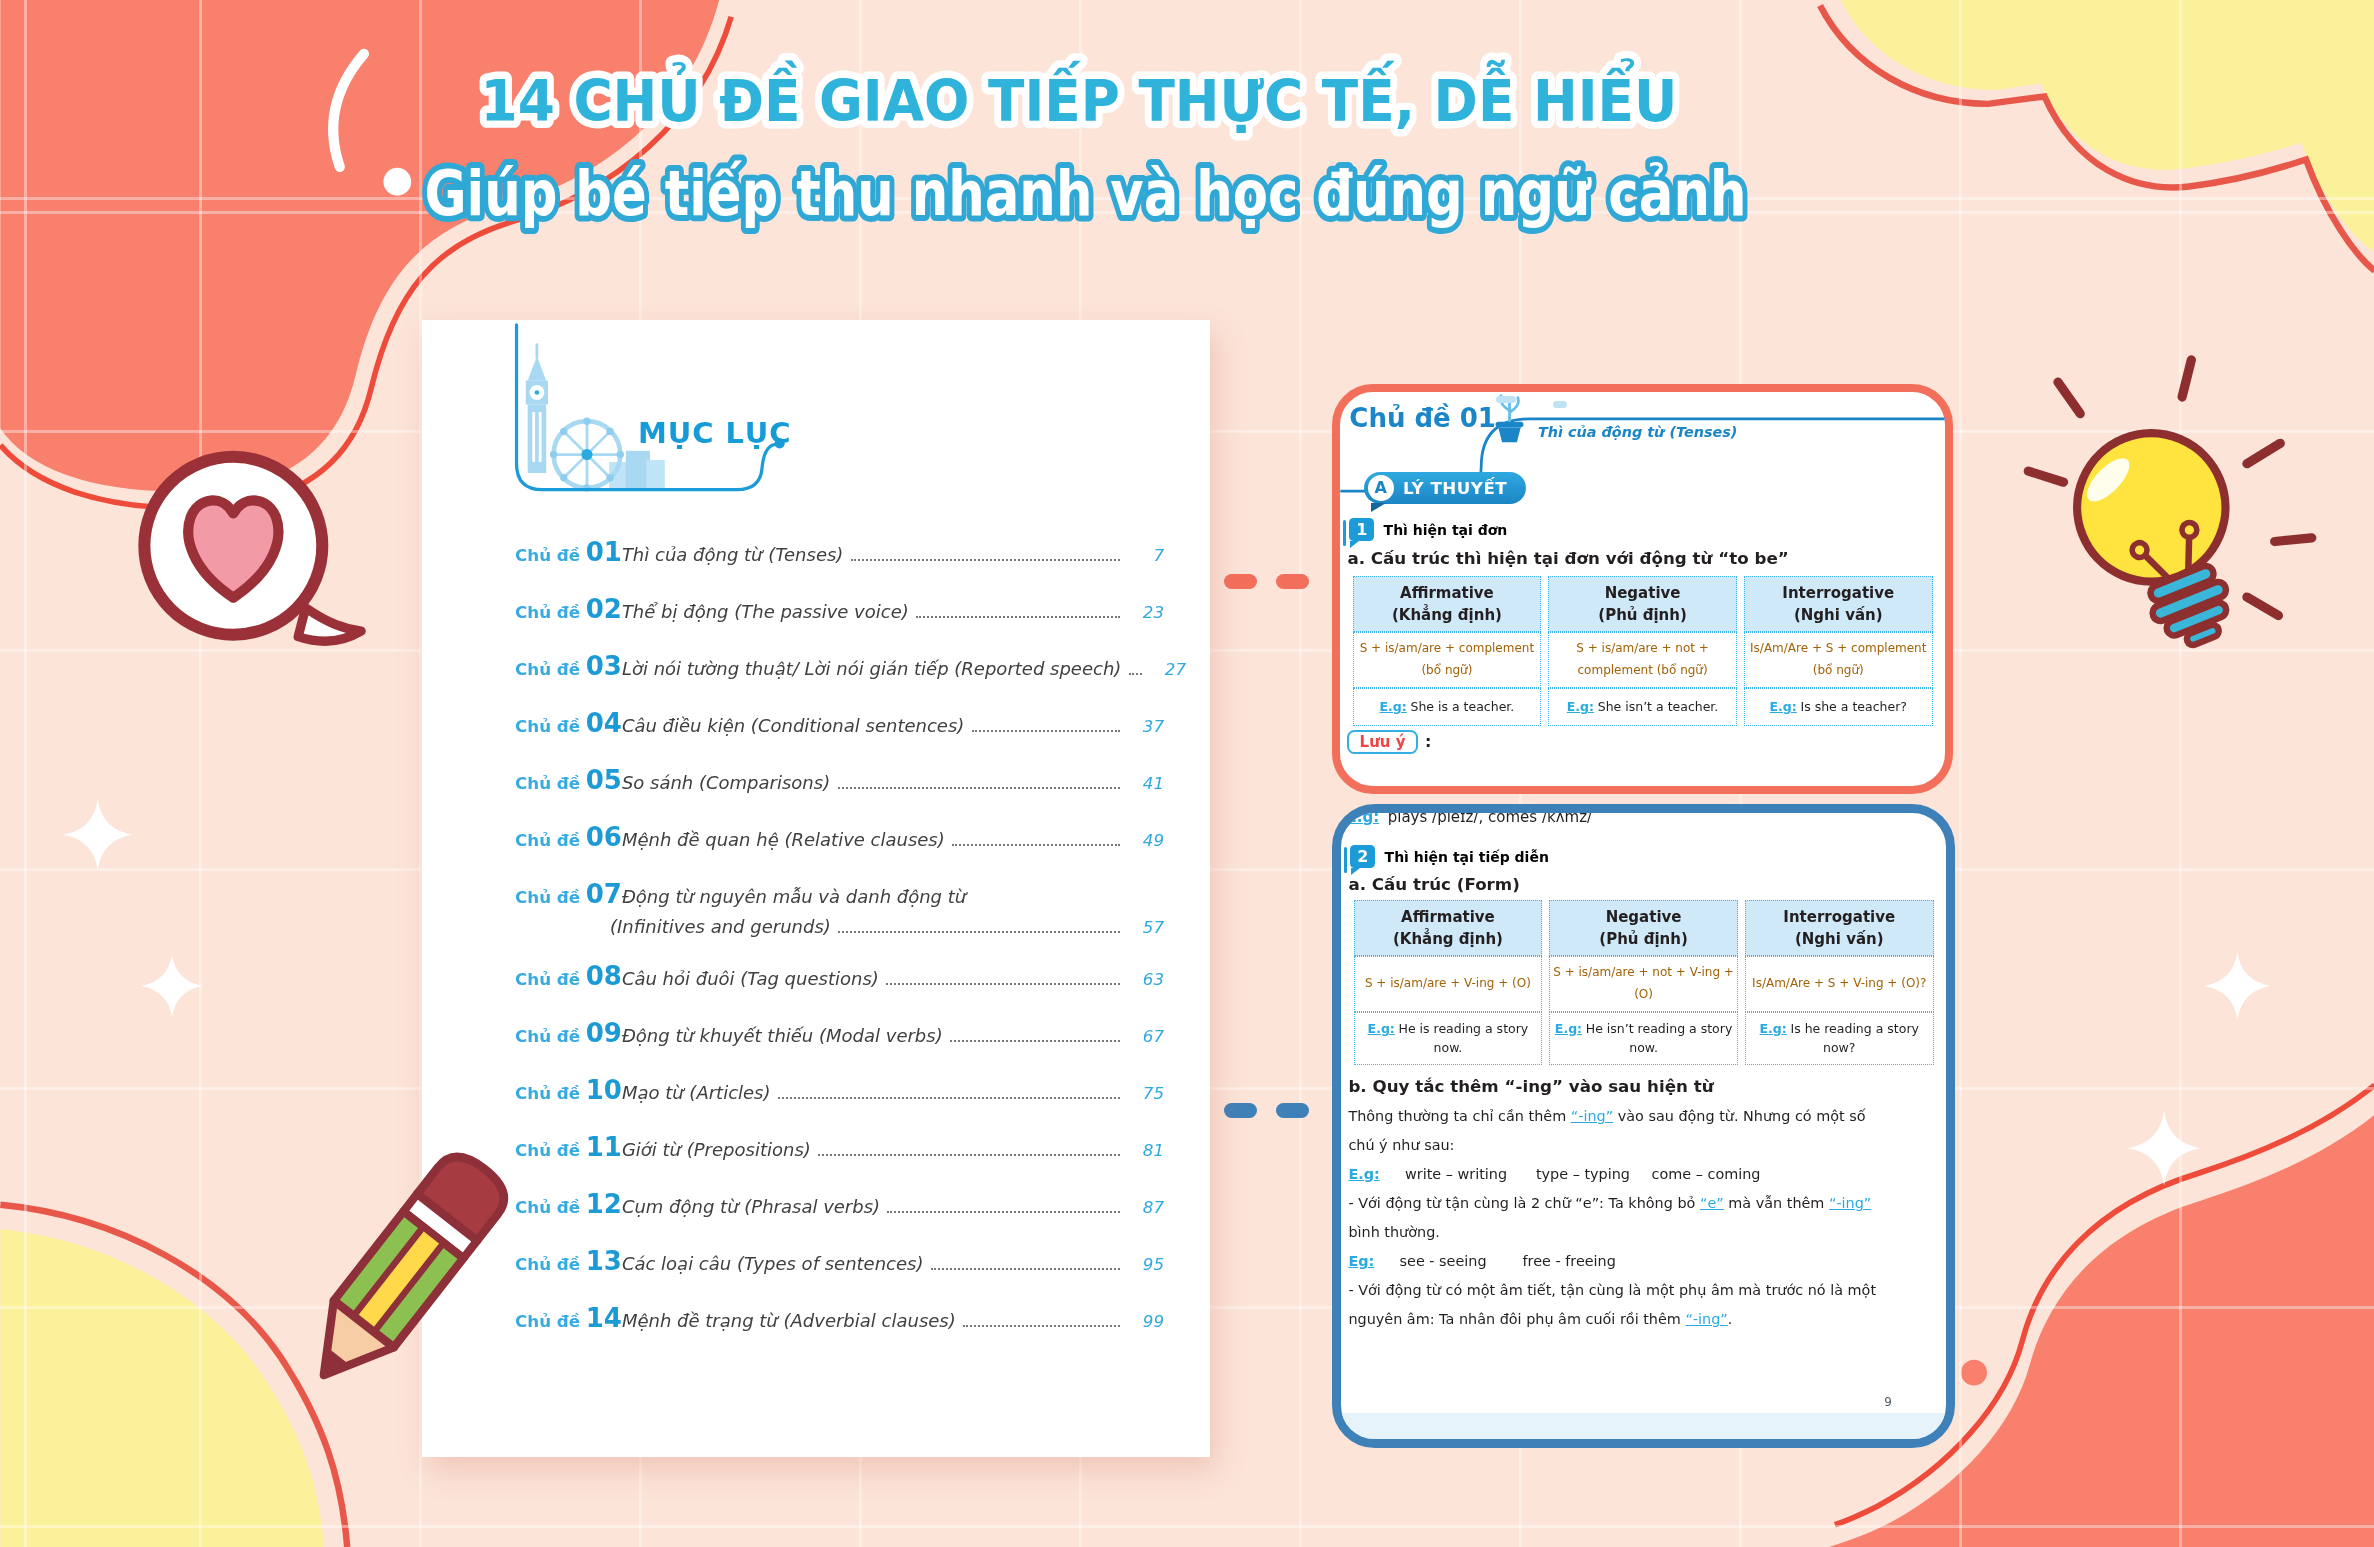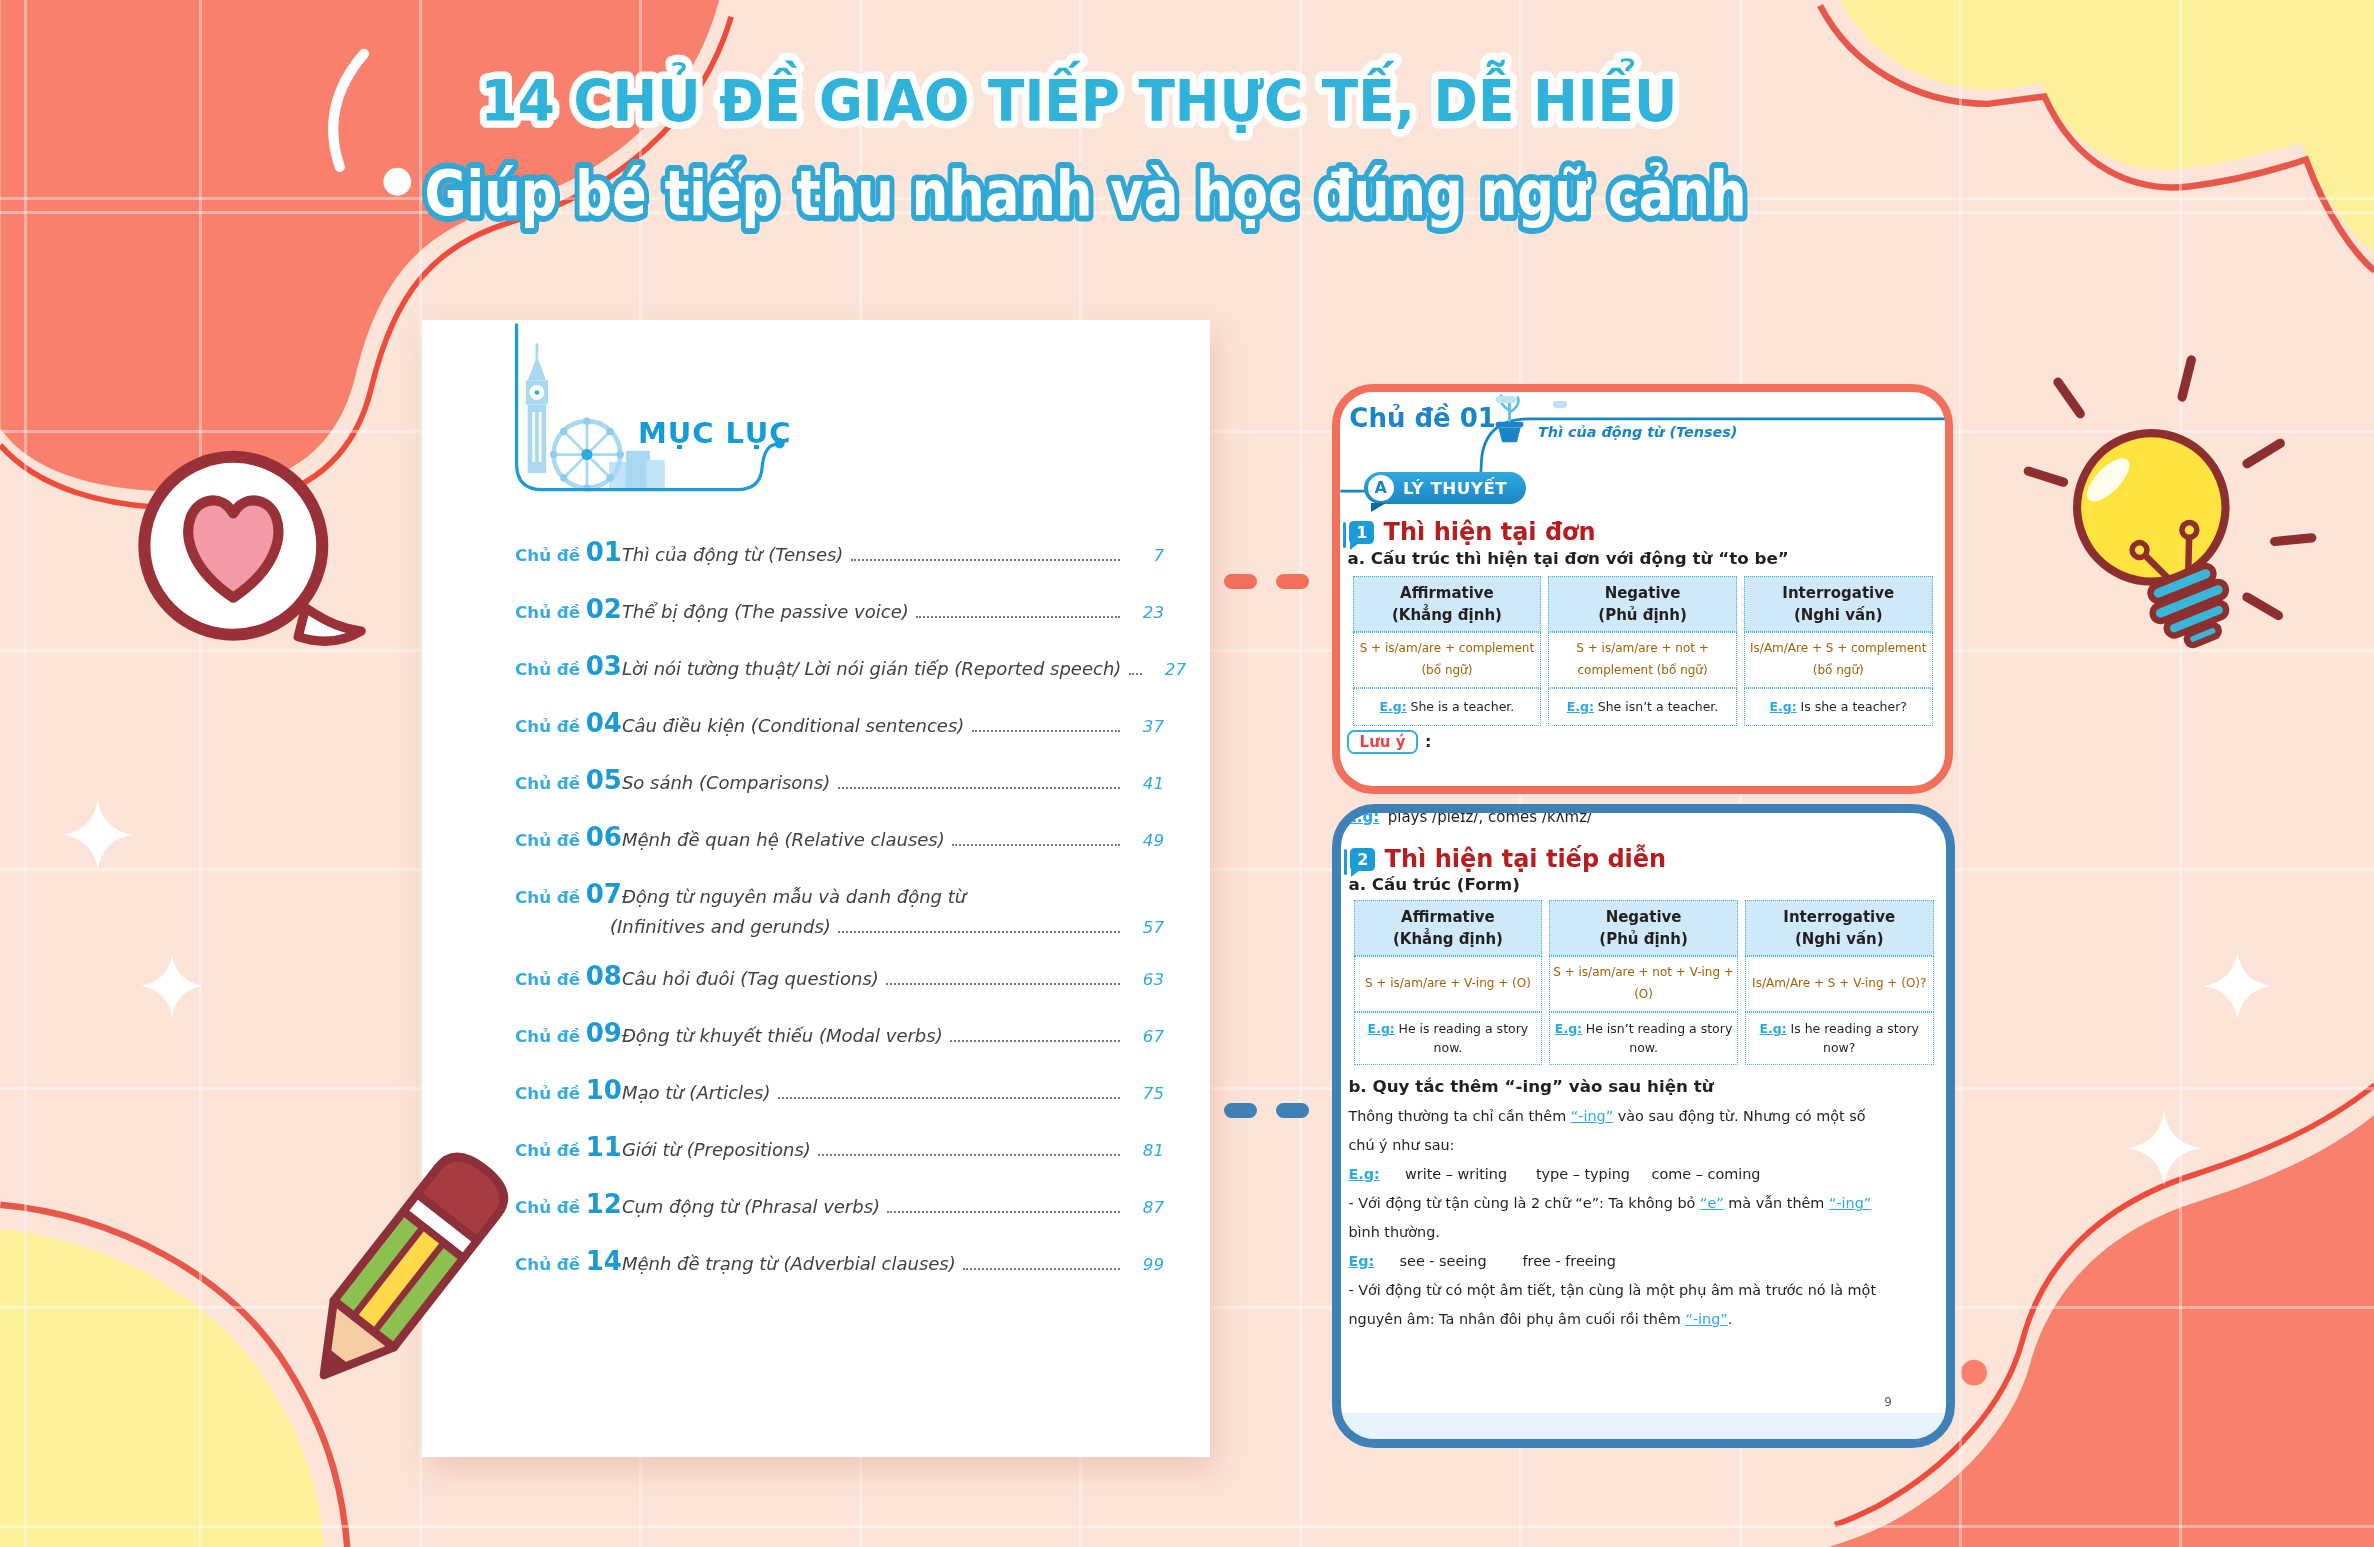--- a/index.html
+++ b/index.html
@@ -62,21 +62,21 @@
   .badgeA .txt{color:#fff;font-weight:800;font-size:16.7px;letter-spacing:0.5px;}
 
   .sec{position:absolute;display:flex;align-items:center;gap:9.3px;}
   .sec-badge{position:relative;width:25px;height:23px;background:#1b9cd8;border-radius:4.6px;
              color:#fff;font-weight:800;font-size:16px;display:flex;align-items:center;
              justify-content:center;}
   .sec-badge::before{content:"";position:absolute;left:-6.5px;top:1.9px;bottom:-4.6px;width:3.2px;
              background:#1b9cd8;border-radius:1.9px;}
   .sec-badge::after{content:"";position:absolute;left:0.9px;bottom:-6.5px;width:0;height:0;
              border-left:9.3px solid #1b9cd8;border-bottom:7.4px solid transparent;}
-  .sec-title{font-size:24px;font-weight:800;color:#b91c1c;}
+  .sec-title{font-size:14px;font-weight:800;color:#000000;}
   .sub-line{position:absolute;font-size:16.7px;font-weight:700;color:#231f20;white-space:nowrap;}
 
   .gtable{position:absolute;left:5.6px;width:594px;border-collapse:separate;border-spacing:7.4px 0;
           table-layout:fixed;}
   .gtable th,.gtable td{border:1.9px dotted #3cb4e5;text-align:center;vertical-align:middle;
           padding:1.9px 2.8px;overflow:hidden;}
   .gtable th{background:#cfe9f8;font-weight:600;font-size:15px;color:#231f20;height:50px;}
   .gtable th div{line-height:22px;}
   .gform td{font-size:12px;color:#a16207;height:50px;line-height:21.3px;}
   .geg td{font-size:12.5px;color:#231f20;height:33px;line-height:19.5px;}
@@ -286,20 +286,26 @@
           <span class="toc-label"><span class="lbl">Chủ đề</span><span class="num">11</span></span>
           <span class="toc-title">Giới từ (Prepositions)</span>
           <span class="toc-dots"></span>
           <span class="toc-page">81</span>
         </div>
         <div class="toc-row">
           <span class="toc-label"><span class="lbl">Chủ đề</span><span class="num">12</span></span>
           <span class="toc-title">Cụm động từ (Phrasal verbs)</span>
           <span class="toc-dots"></span>
           <span class="toc-page">87</span>
+        </div>
+        <div class="toc-row">
+          <span class="toc-label"><span class="lbl">Chủ đề</span><span class="num">13</span></span>
+          <span class="toc-title">Các loại câu (Types of sentences)</span>
+          <span class="toc-dots"></span>
+          <span class="toc-page">95</span>
         </div>
         <div class="toc-row">
           <span class="toc-label"><span class="lbl">Chủ đề</span><span class="num">14</span></span>
           <span class="toc-title">Mệnh đề trạng từ (Adverbial clauses)</span>
           <span class="toc-dots"></span>
           <span class="toc-page">99</span>
         </div>
       </div>
   </div>
 

